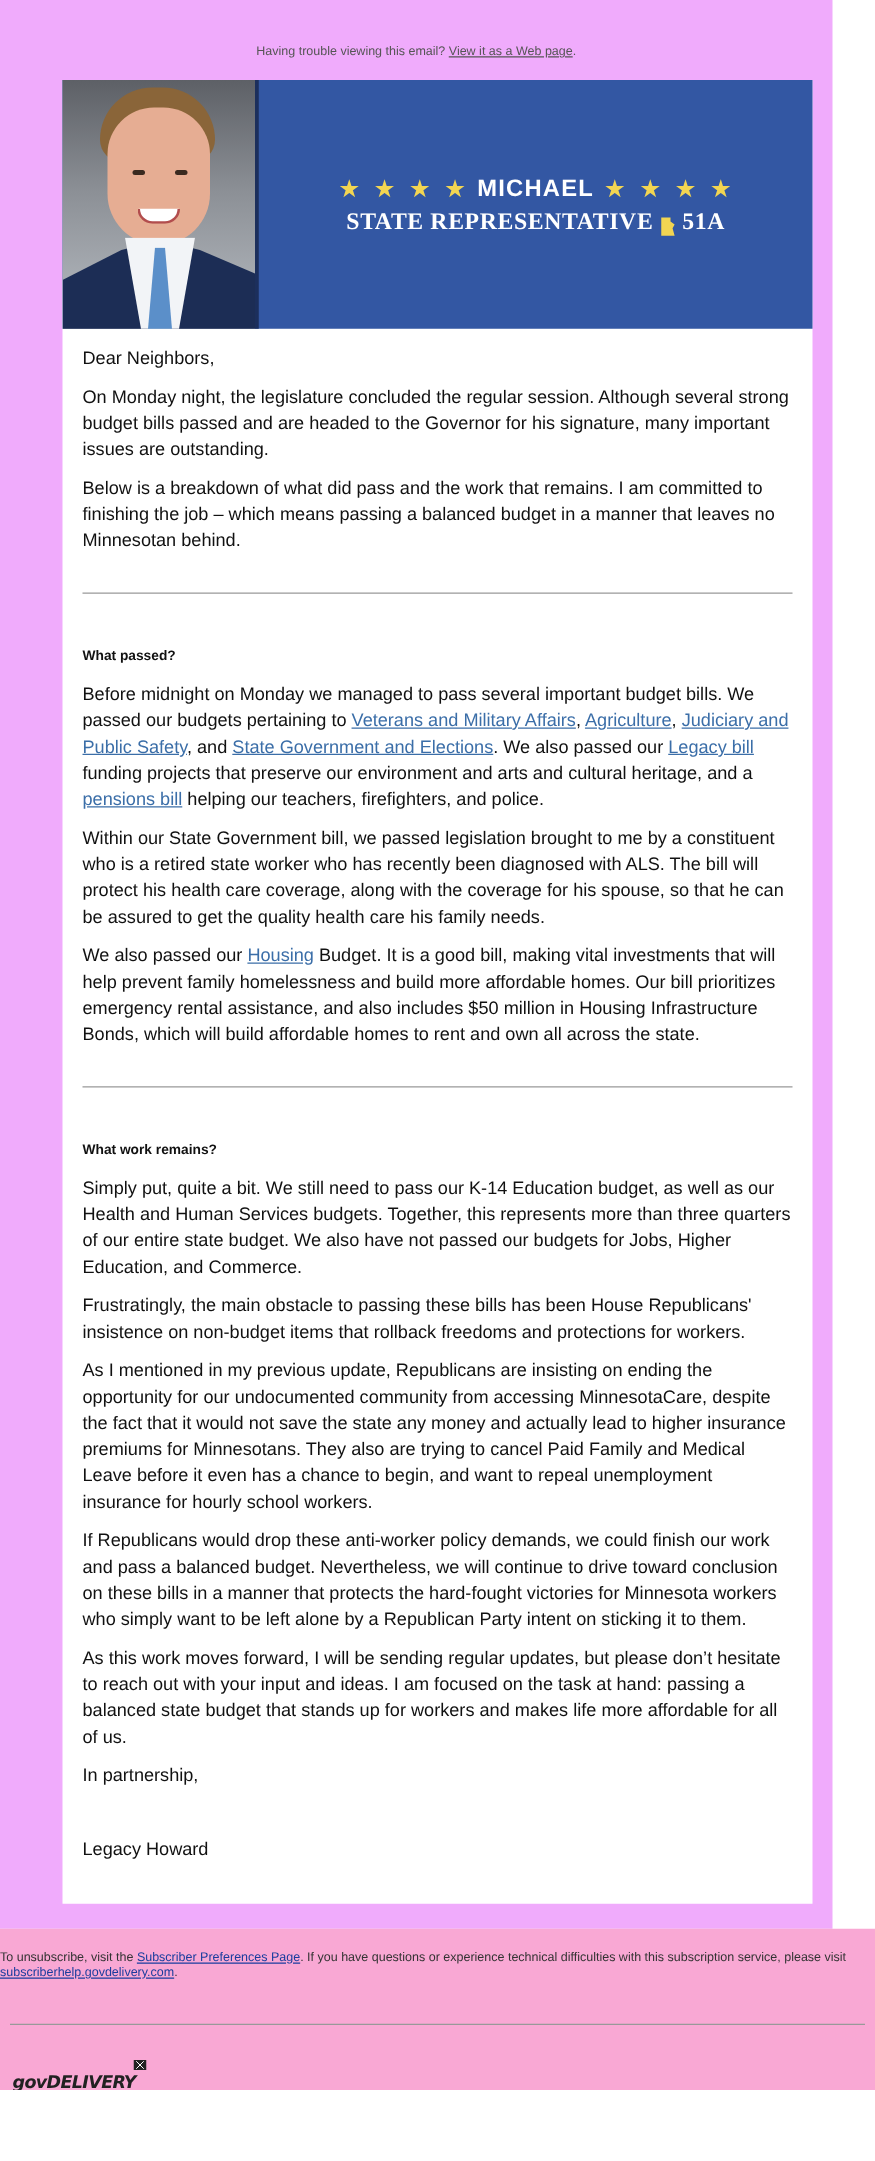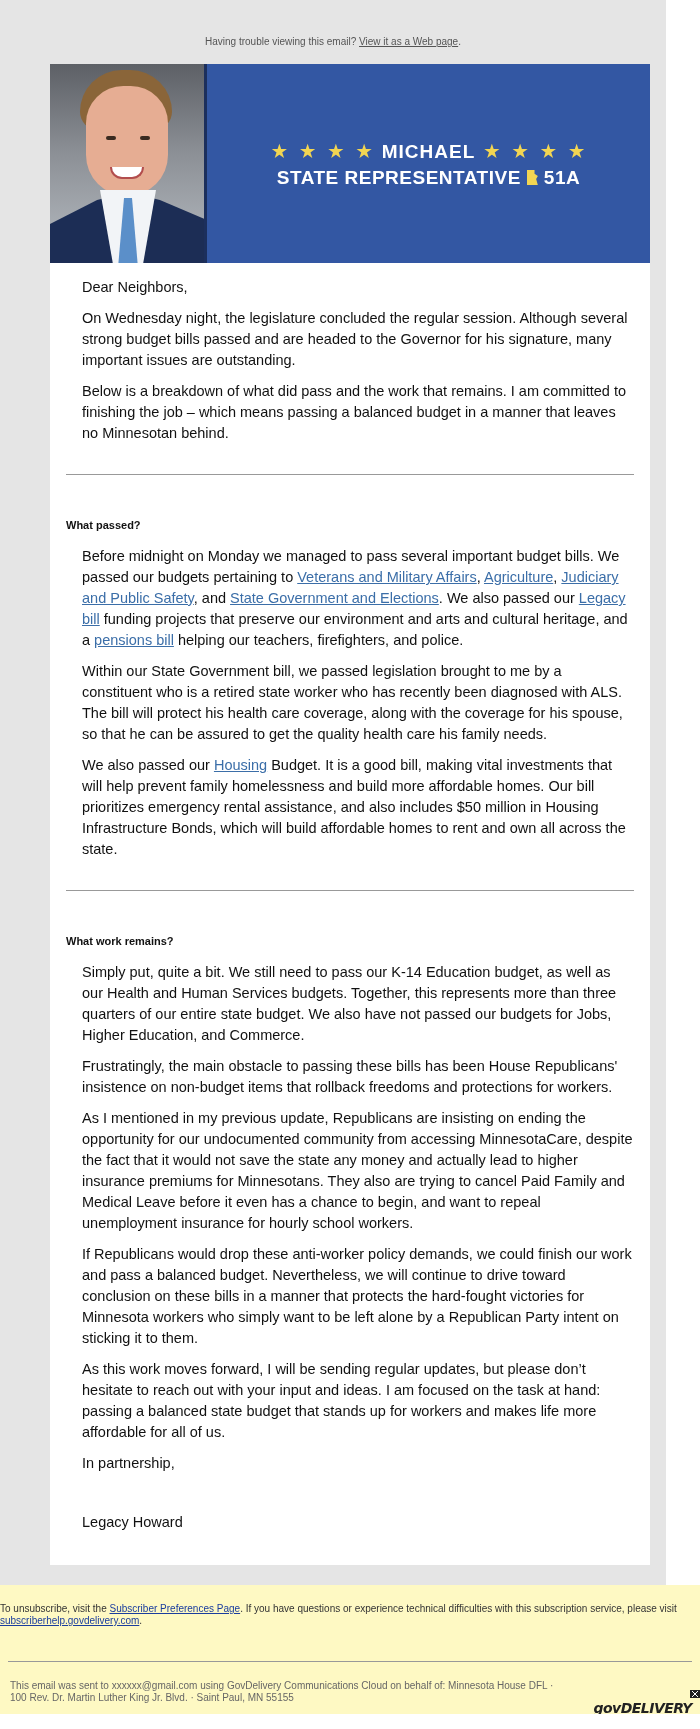--- a/index.html
+++ b/index.html
@@ -4,21 +4,21 @@
 <style>
   * { box-sizing: border-box; }
   html, body { margin: 0; padding: 0; }
   body {
     width: 700px;
     background: #ffffff;
     font-family: "Liberation Sans", sans-serif;
     color: #111;
   }
   .outer {
-    background: #e5e5e5;
+    background: #f0abfc;
     width: 666px;
     padding-top: 36px;
     padding-bottom: 20px;
   }
   .trouble {
     text-align: center;
     font-size: 10px;
     color: #555;
     height: 28px;
   }
@@ -90,50 +90,51 @@
   .brand .surname {
     font-family: "DejaVu Sans", sans-serif;
     font-weight: bold;
     font-size: 62px;
     letter-spacing: 4px;
     line-height: 66px;
     text-shadow: 5px 5px 0 #16264a;
   }
   .brand .subtitle {
     font-size: 19px; font-weight: bold; letter-spacing: 0.5px;
-    display: flex; align-items: center; gap: 4px;
+    display: flex; align-items: flex-end; gap: 4px;
     margin-top: 2px;
+    font-family: Liberation Serif, serif;
   }
   .mn-icon {
     display: inline-block; width: 11px; height: 15px; background: #f2d552;
     clip-path: polygon(0 0, 70% 0, 70% 25%, 100% 40%, 85% 60%, 100% 100%, 0 100%);
     margin: 0 2px;
   }
   .content {
     padding: 14px 16px 22px 16px;
     font-size: 14.5px;
     line-height: 21px;
     color: #111;
   }
-  .content p { margin: 0 0 10px 16px; }
+  .content p { margin: 0 0 10px 0; }
   .content a { color: #3b6ea8; text-decoration: underline; }
   .content h3 {
     margin: 0 0 10px 0;
     font-size: 11px;
     line-height: 21px;
     font-weight: bold;
   }
   .divider {
     border: none;
     border-top: 1px solid #999;
     margin: 30px 0 40px 0;
   }
   .signoff-gap { height: 28px; }
   .footer {
-    background: #fef9c3;
+    background: #f9a8d4;
     padding: 18px 0 0 0;
     font-size: 10px;
     line-height: 12px;
     color: #333;
   }
   .footer a { color: #1a3d9e; text-decoration: underline; }
   .footer .unsub { padding: 0 0 0 0; height: 58px; }
   .footer hr { border: none; border-top: 1px solid #999; margin: 0 8px 0 8px; }
   .footer .bottom {
     display: flex; justify-content: space-between; align-items: flex-start;
@@ -197,21 +198,21 @@
         <div class="subtitle">
           <span>STATE REPRESENTATIVE</span>
           <span class="mn-icon"></span>
           <span>51A</span>
         </div>
       </div>
     </div>
 
     <div class="content">
       <p>Dear Neighbors,</p>
-      <p>On Wednesday night, the legislature concluded the regular session. Although several strong budget bills passed and are headed to the Governor for his signature, many important issues are outstanding.</p>
+      <p>On Monday night, the legislature concluded the regular session. Although several strong budget bills passed and are headed to the Governor for his signature, many important issues are outstanding.</p>
       <p>Below is a breakdown of what did pass and the work that remains. I am committed to finishing the job – which means passing a balanced budget in a manner that leaves no Minnesotan behind.</p>
 
       <hr class="divider">
 
       <h3>What passed?</h3>
       <p><span>Before midnight on Monday we managed to pass several important budget bills. We passed our budgets pertaining to </span><a href="#">Veterans and Military Affairs</a><span>, </span><a href="#">Agriculture</a><span>, </span><a href="#">Judiciary and Public Safety</a><span>, and </span><a href="#">State Government and Elections</a><span>. We also passed our </span><a href="#">Legacy bill</a><span> funding projects that preserve our environment and arts and cultural heritage, and a </span><a href="#">pensions bill</a><span> helping our teachers, firefighters, and police.</span></p>
       <p>Within our State Government bill, we passed legislation brought to me by a constituent who is a retired state worker who has recently been diagnosed with ALS. The bill will protect his health care coverage, along with the coverage for his spouse, so that he can be assured to get the quality health care his family needs.</p>
       <p><span>We also passed our </span><a href="#">Housing</a><span> Budget. It is a good bill, making vital investments that will help prevent family homelessness and build more affordable homes. Our bill prioritizes emergency rental assistance, and also includes $50 million in Housing Infrastructure Bonds, which will build affordable homes to rent and own all across the state.</span></p>
 
       <hr class="divider">
@@ -227,19 +228,18 @@
       <div class="signoff-gap"></div>
       <p>Legacy Howard</p>
     </div>
   </div>
 </div>
 
 <div class="footer">
   <div class="unsub"><span>To unsubscribe, visit the </span><a href="#">Subscriber Preferences Page</a><span>. If you have questions or experience technical difficulties with this subscription service, please visit </span><a href="#">subscriberhelp.govdelivery.com</a><span>.</span></div>
   <hr>
   <div class="bottom">
-    <div class="sent">This email was sent to xxxxxx@gmail.com using GovDelivery Communications Cloud on behalf of: Minnesota House DFL · 100 Rev. Dr. Martin Luther King Jr. Blvd. · Saint Paul, MN 55155</div>
     <div class="gov-logo">
       <span>govDELIVERY</span>
       <span class="env"></span>
     </div>
   </div>
 </div>
 
 </body></html>

